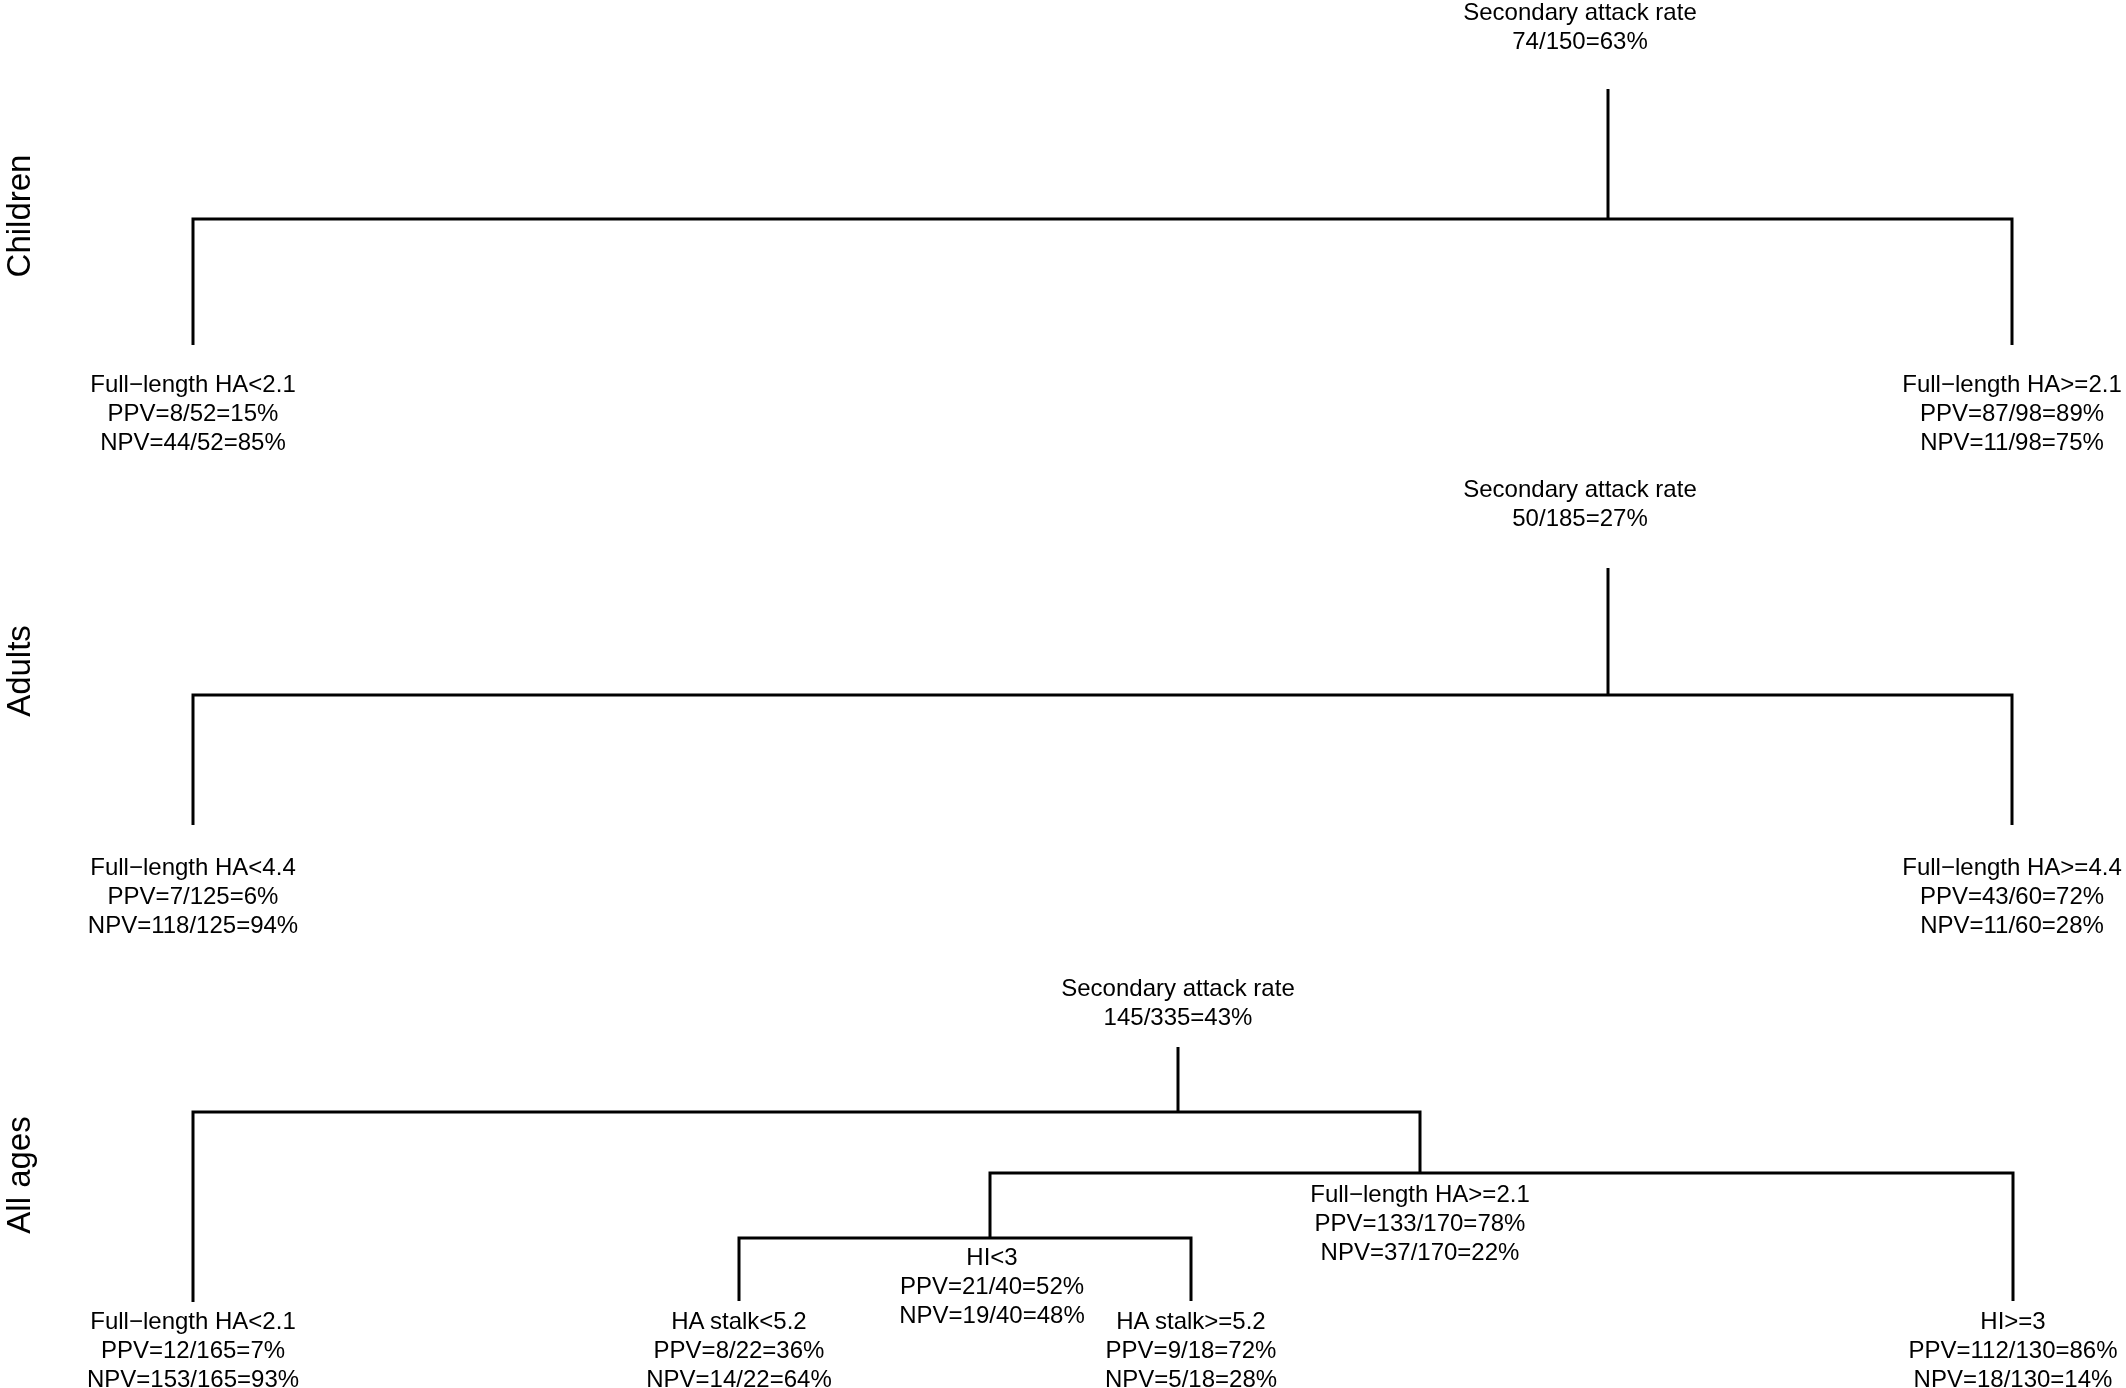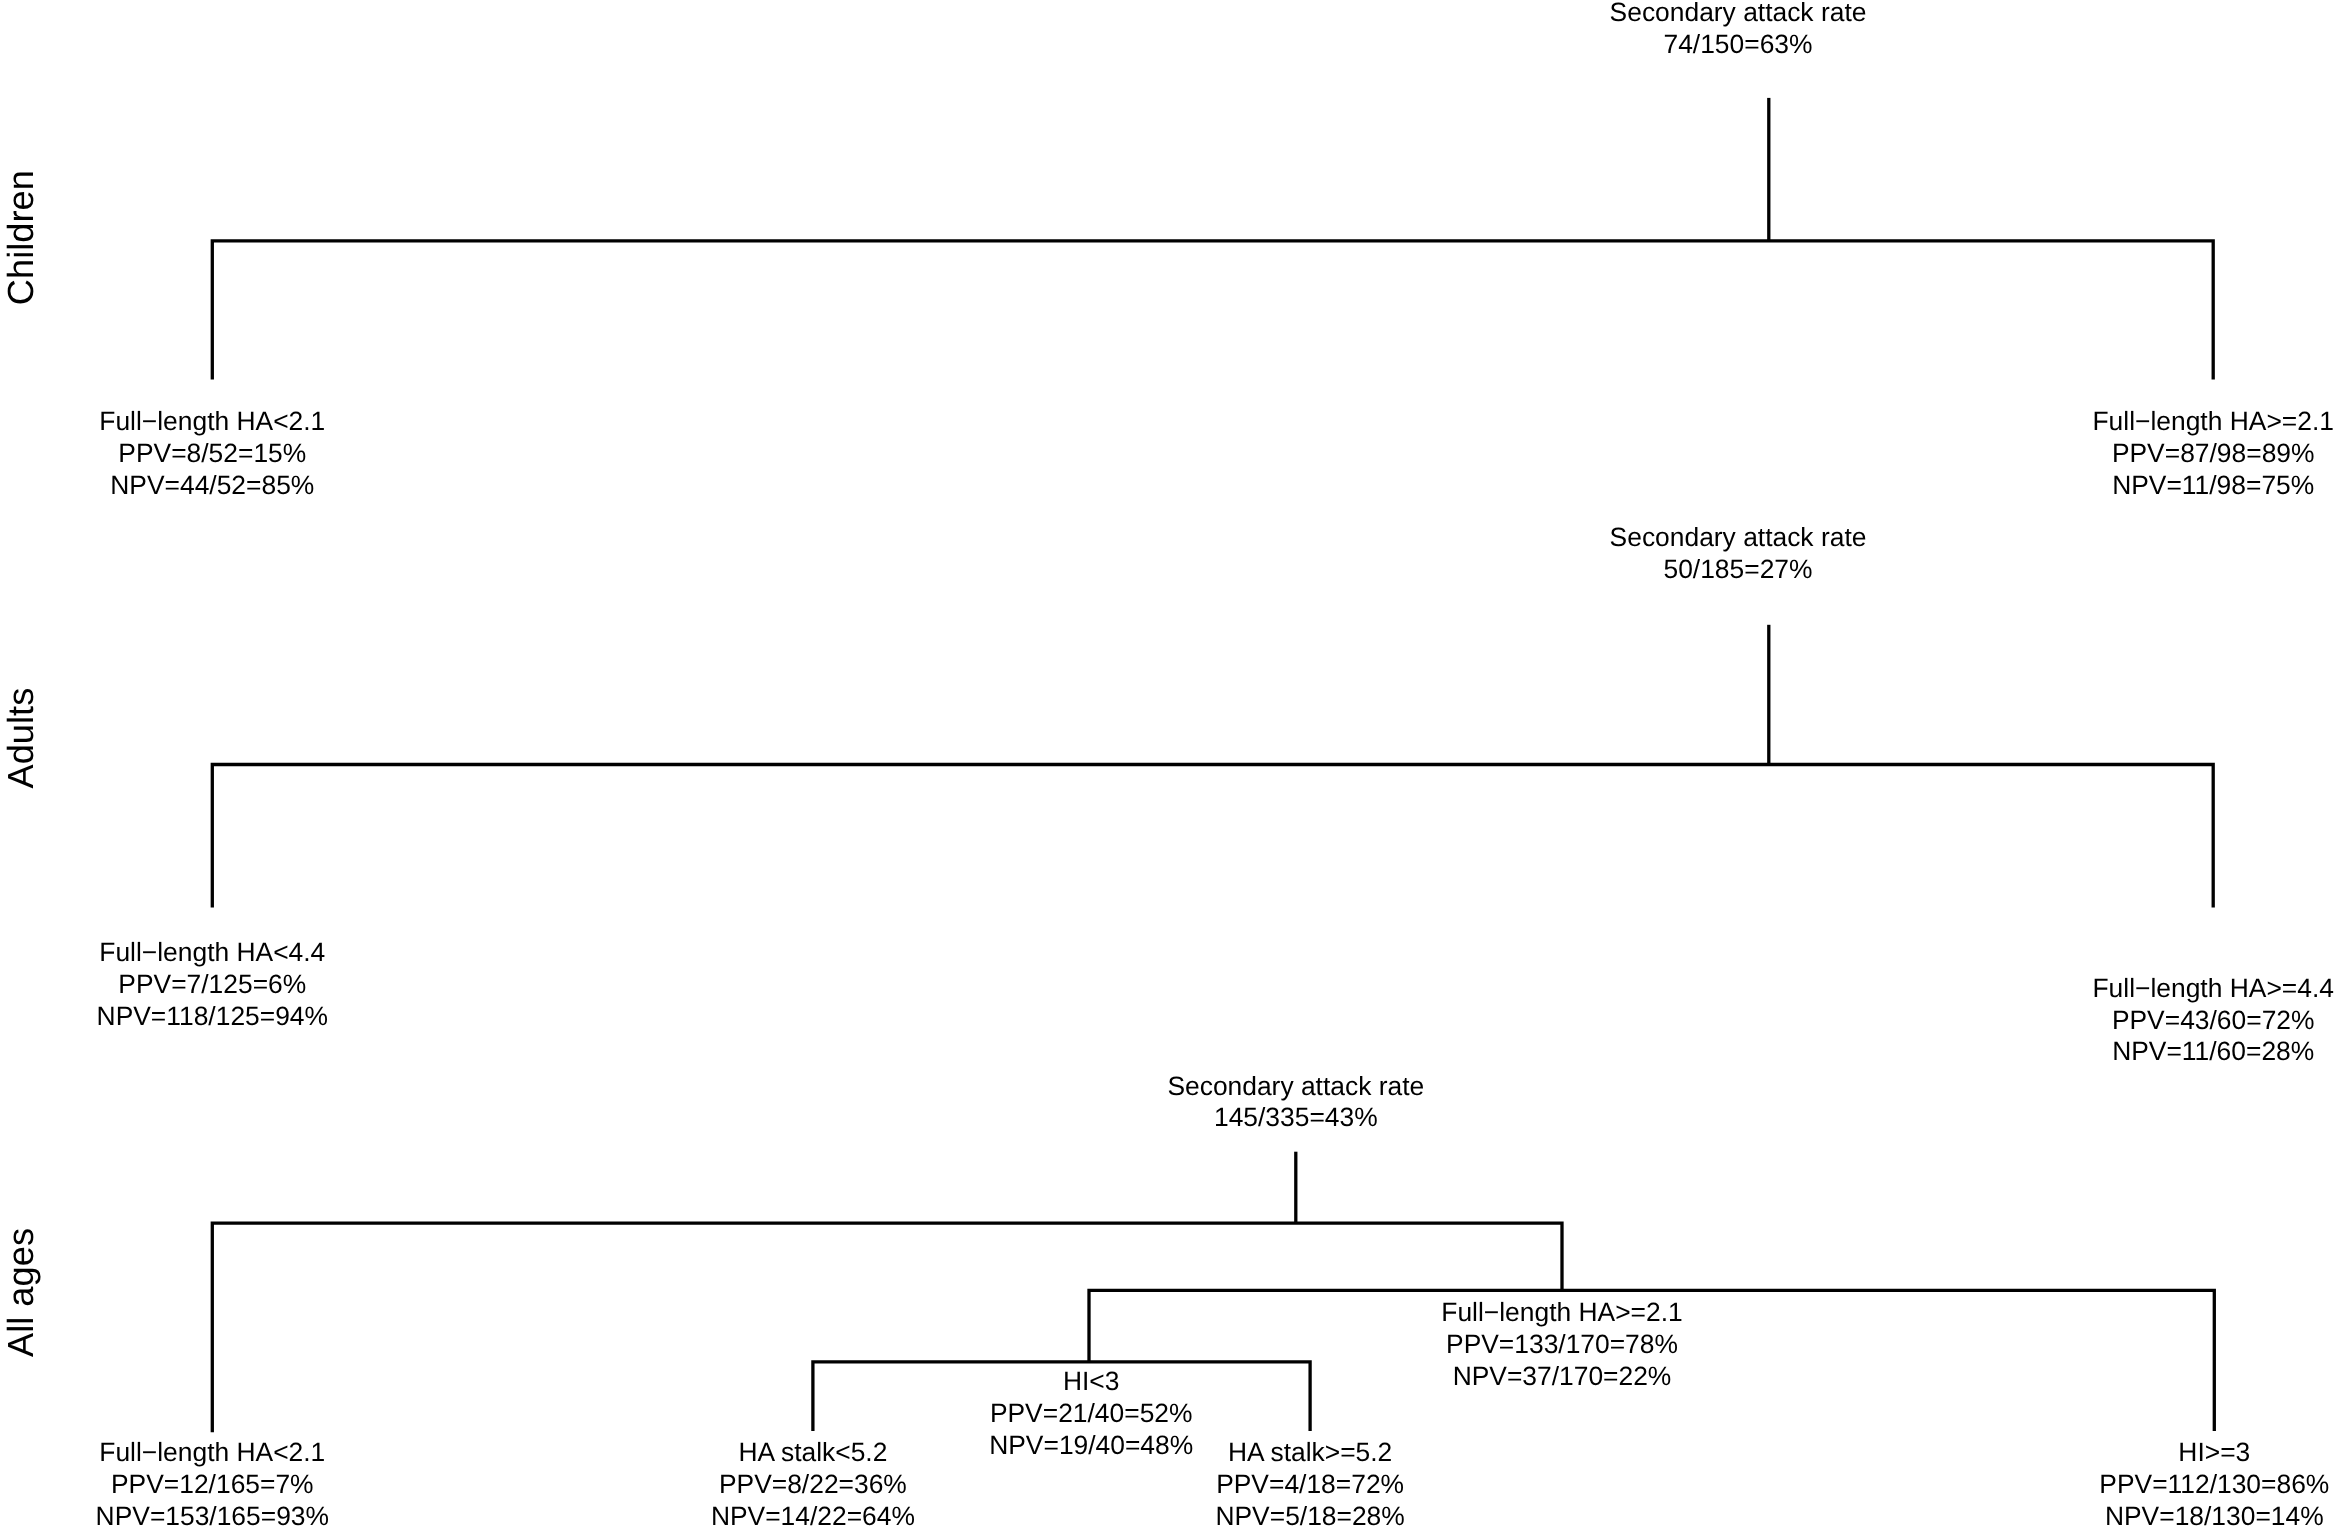--- a/index.html
+++ b/index.html
@@ -73,21 +73,21 @@
 
   <div class="node" style="left:1580px; top:474px">
     <div>Secondary attack rate</div>
     <div>50/185=27%</div>
   </div>
   <div class="node" style="left:193px; top:852px">
     <div>Full−length HA&lt;4.4</div>
     <div>PPV=7/125=6%</div>
     <div>NPV=118/125=94%</div>
   </div>
-  <div class="node" style="left:2012px; top:884px">
+  <div class="node" style="left:2012px; top:852px">
     <div>Full−length HA&gt;=4.4</div>
     <div>PPV=43/60=72%</div>
     <div>NPV=11/60=28%</div>
   </div>
 
   <div class="node" style="left:1178px; top:973px">
     <div>Secondary attack rate</div>
     <div>145/335=43%</div>
   </div>
   <div class="node" style="left:1420px; top:1179px">
@@ -105,21 +105,21 @@
     <div>PPV=12/165=7%</div>
     <div>NPV=153/165=93%</div>
   </div>
   <div class="node" style="left:739px; top:1306px">
     <div>HA stalk&lt;5.2</div>
     <div>PPV=8/22=36%</div>
     <div>NPV=14/22=64%</div>
   </div>
   <div class="node" style="left:1191px; top:1306px">
     <div>HA stalk&gt;=5.2</div>
-    <div>PPV=4/18=72%</div>
+    <div>PPV=9/18=72%</div>
     <div>NPV=5/18=28%</div>
   </div>
   <div class="node" style="left:2013px; top:1306px">
     <div>HI&gt;=3</div>
     <div>PPV=112/130=86%</div>
     <div>NPV=18/130=14%</div>
   </div>
 
 </div>
 

